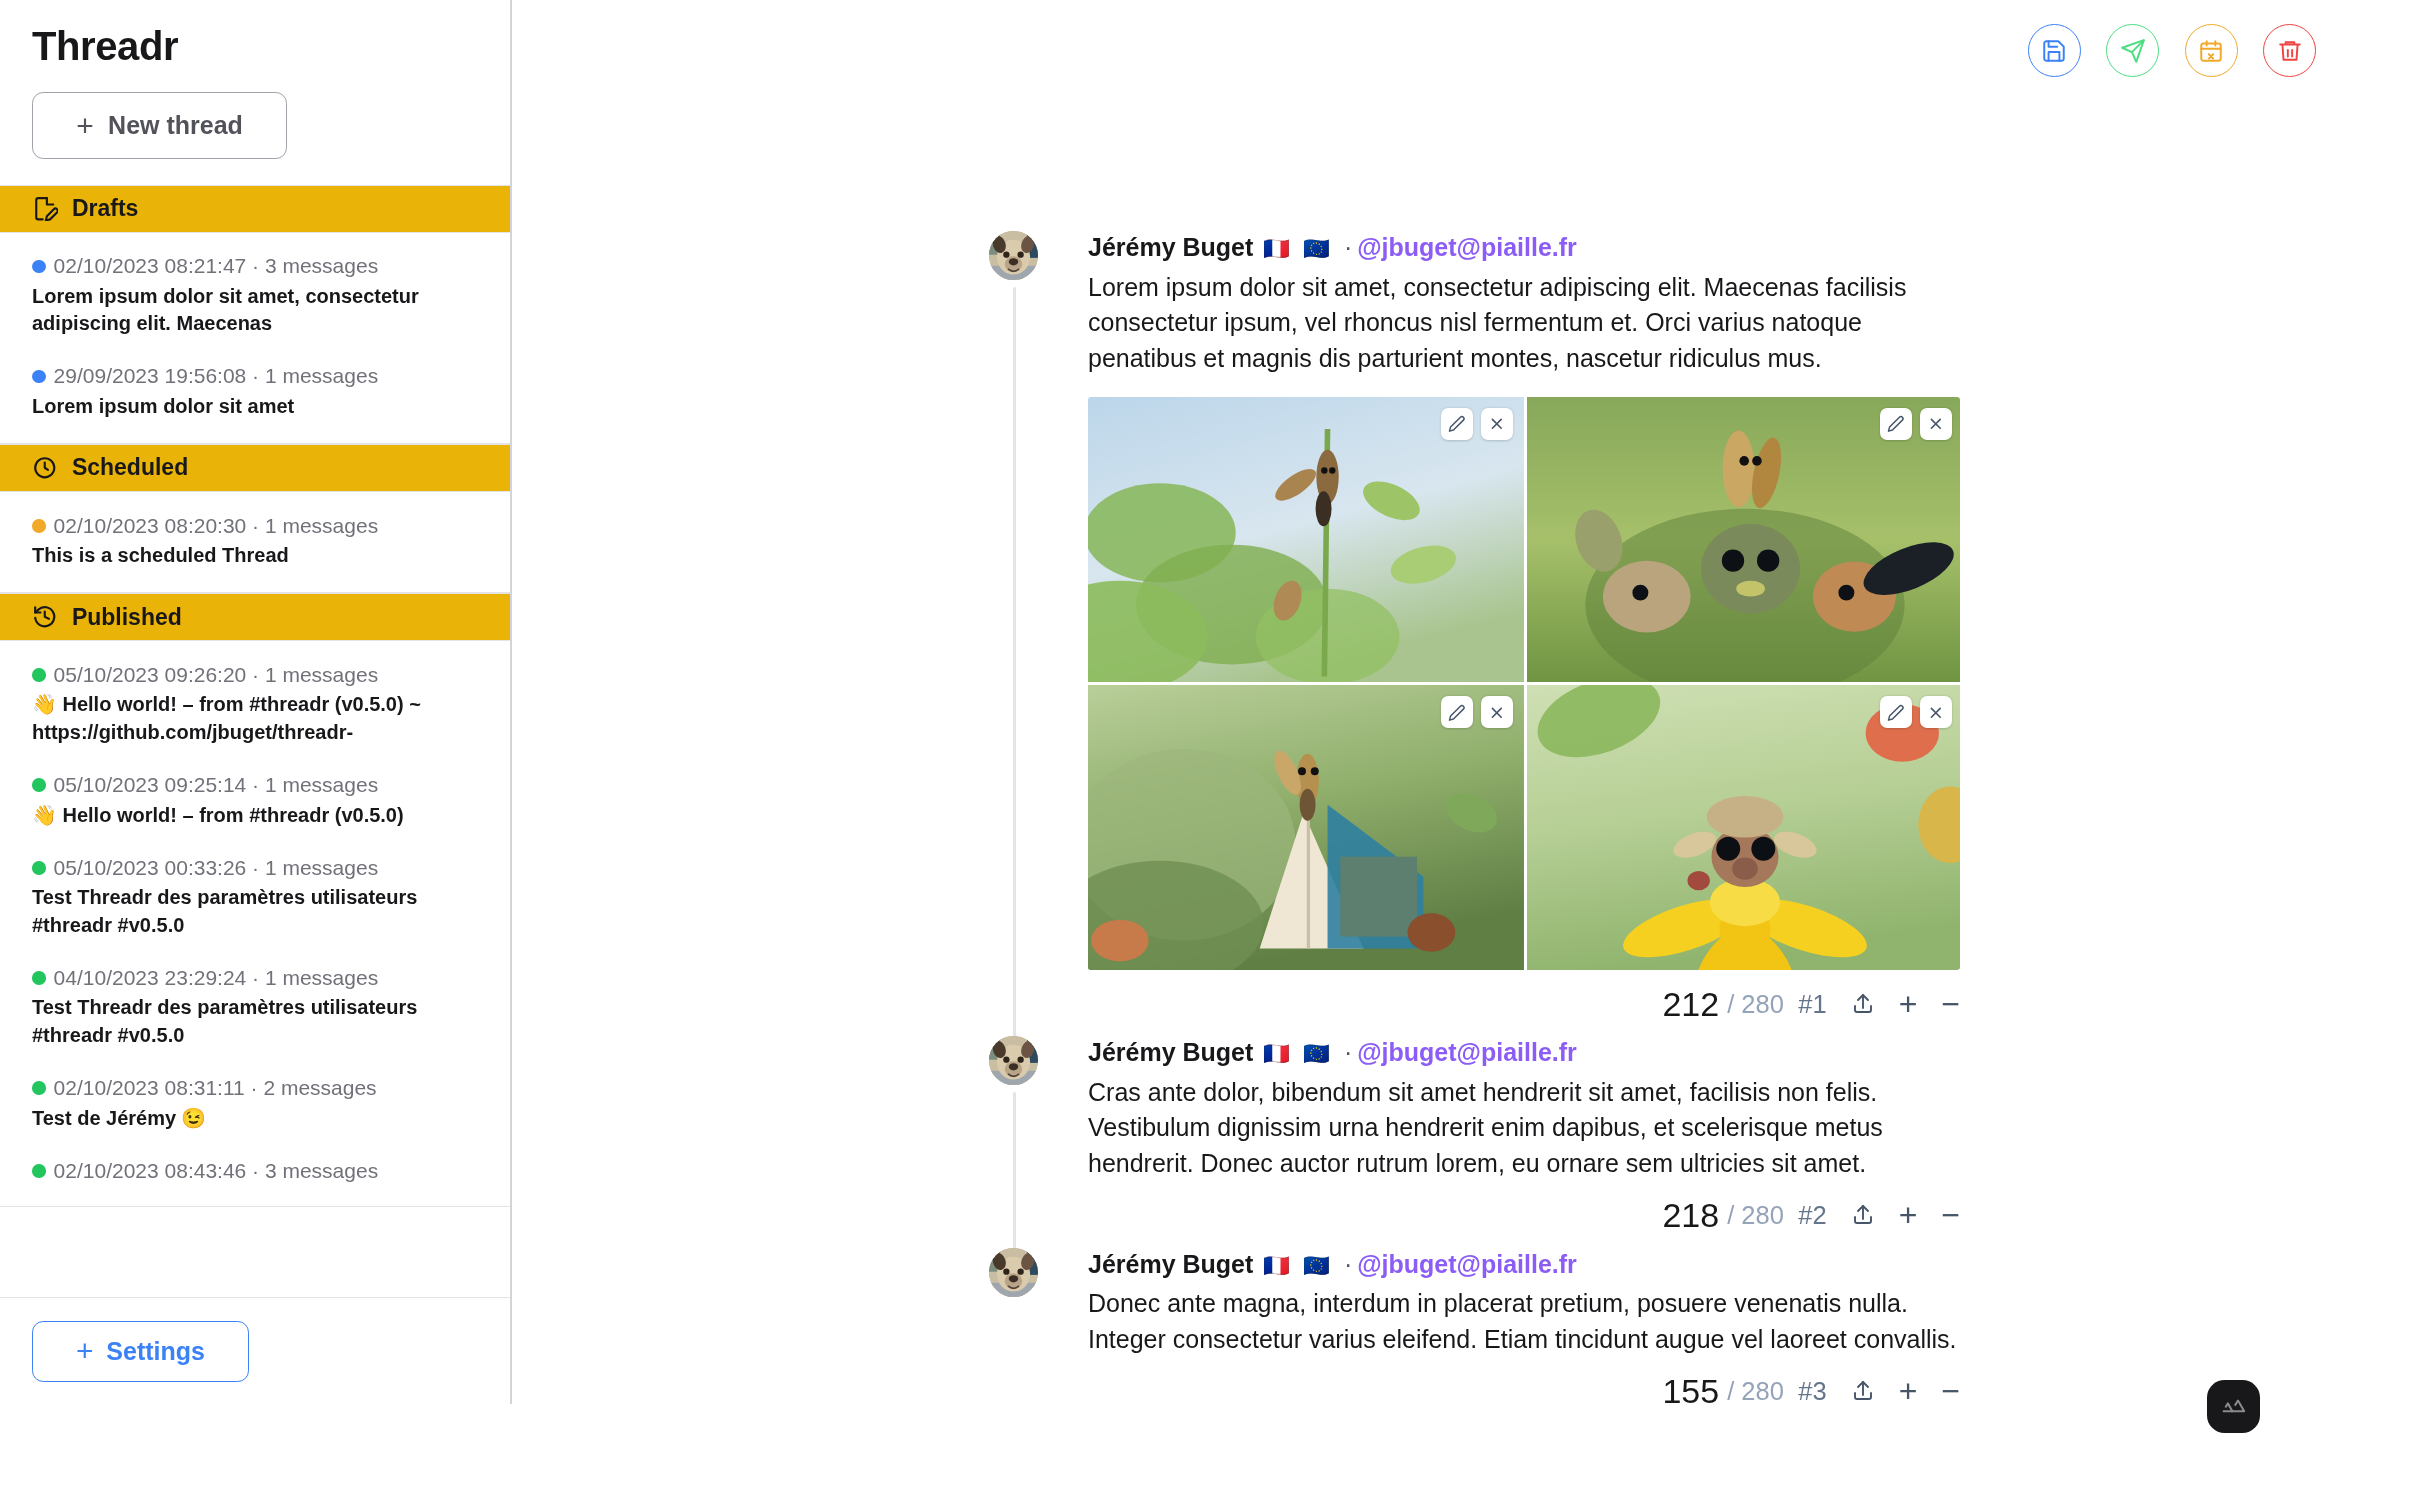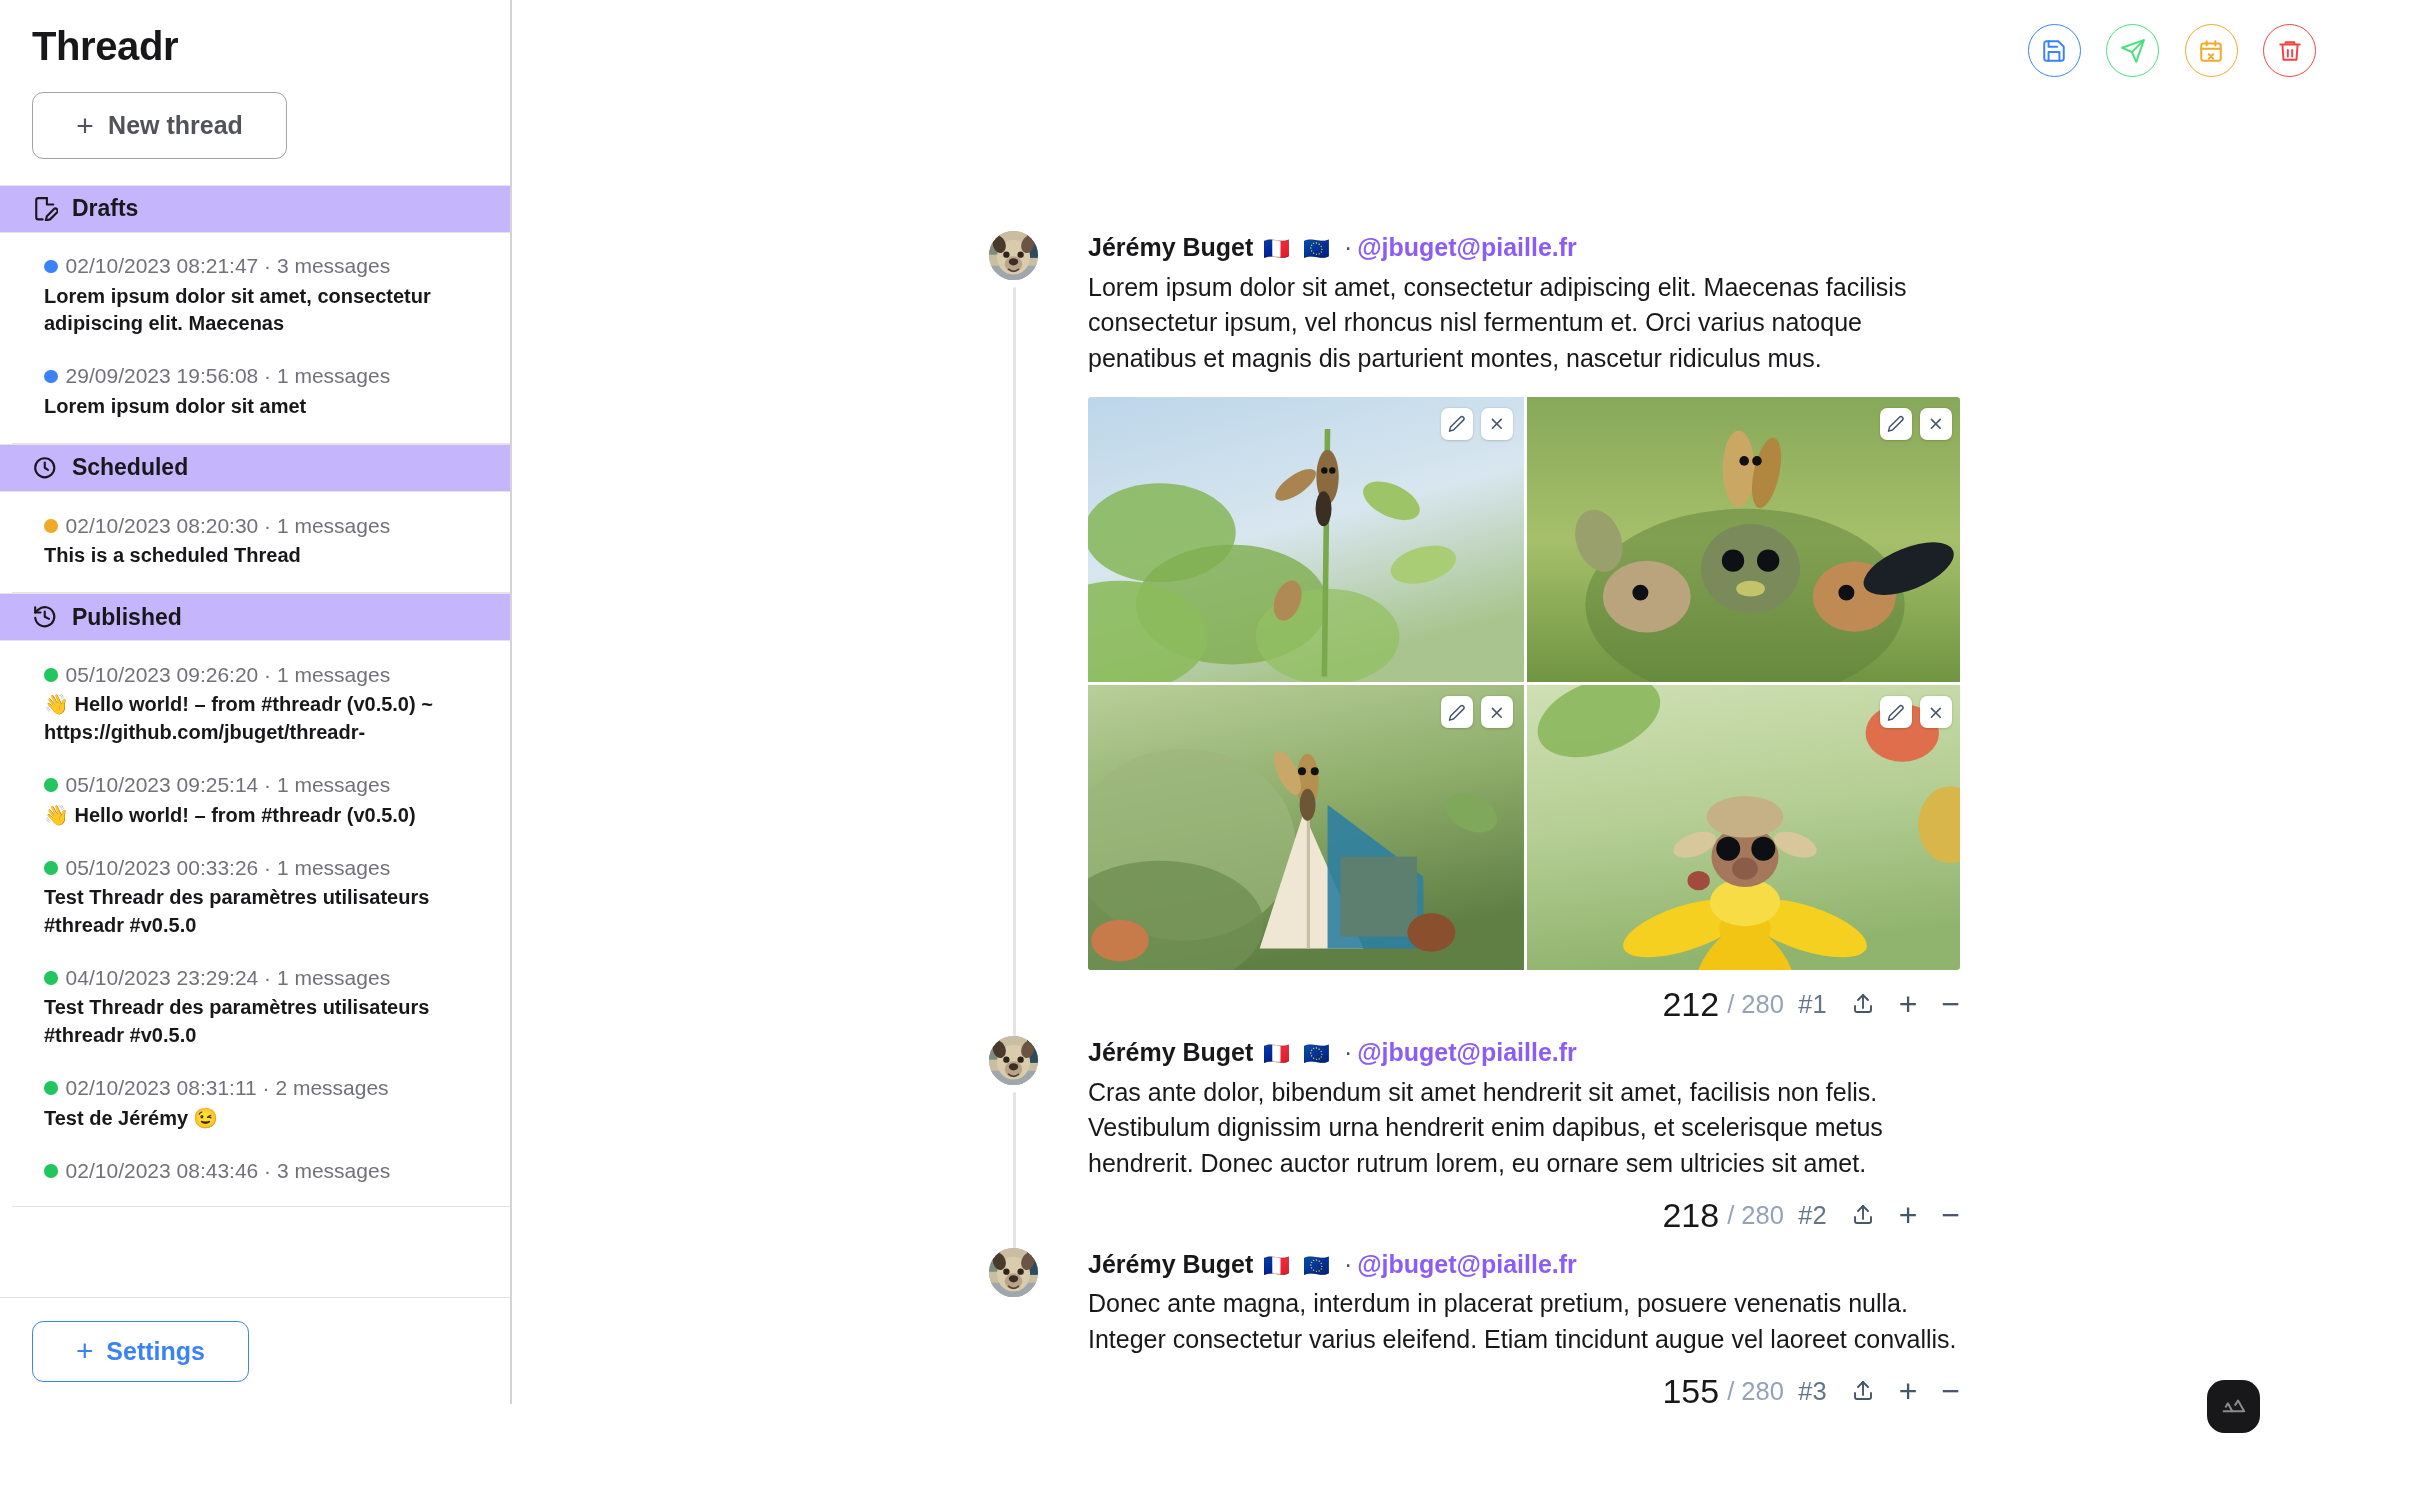--- a/index.html
+++ b/index.html
@@ -33,31 +33,31 @@
     font-family: "Liberation Sans", sans-serif;
     font-size: 25px; font-weight: 600;
     display: flex; align-items: center; justify-content: center;
     gap: 14.4px; cursor: pointer;
   }
   .plus-glyph { font-size: 30px; font-weight: 400; line-height: 1; color:#52525b; }
 
   .sb-scroll { flex: 1 1 auto; overflow: hidden; }
 
   .section-head {
-    background: #c4b5fd;
+    background: #eab308;
     border-top: 1.6px solid #e4e4e7;
     border-bottom: 1.6px solid #e4e4e7;
     height: 48px;
     display: flex; align-items: center; gap: 14.4px;
     padding: 0 32px;
   }
   .section-head .sec-label { font-size: 23px; font-weight: 600; color: #18181b; }
   .sec-icon { width: 25.5px; height: 25.5px; display: block; flex: 0 0 25.5px; }
 
-  .thread-group { border-bottom: 1.6px solid #e4e4e7; padding: 6.4px 0 11.2px 0; margin-left: 12px; }
+  .thread-group { border-bottom: 1.6px solid #e4e4e7; padding: 6.4px 0 11.2px 0; }
 
   .thread-item { padding: 14.4px 32px 11.2px 32px; cursor: pointer; }
   .thread-meta {
     font-size: 21px; color: #71717a; line-height: 1.25;
     display: flex; align-items: center; gap: 8px; white-space: nowrap;
   }
   .dot { width: 13.6px; height: 13.6px; border-radius: 50%; flex: 0 0 13.6px; display:inline-block; }
   .thread-preview {
     font-size: 20px; color: #18181b; line-height: 1.38; margin-top: 3.2px;
     max-height: 67px; overflow: hidden; font-weight: bold;

